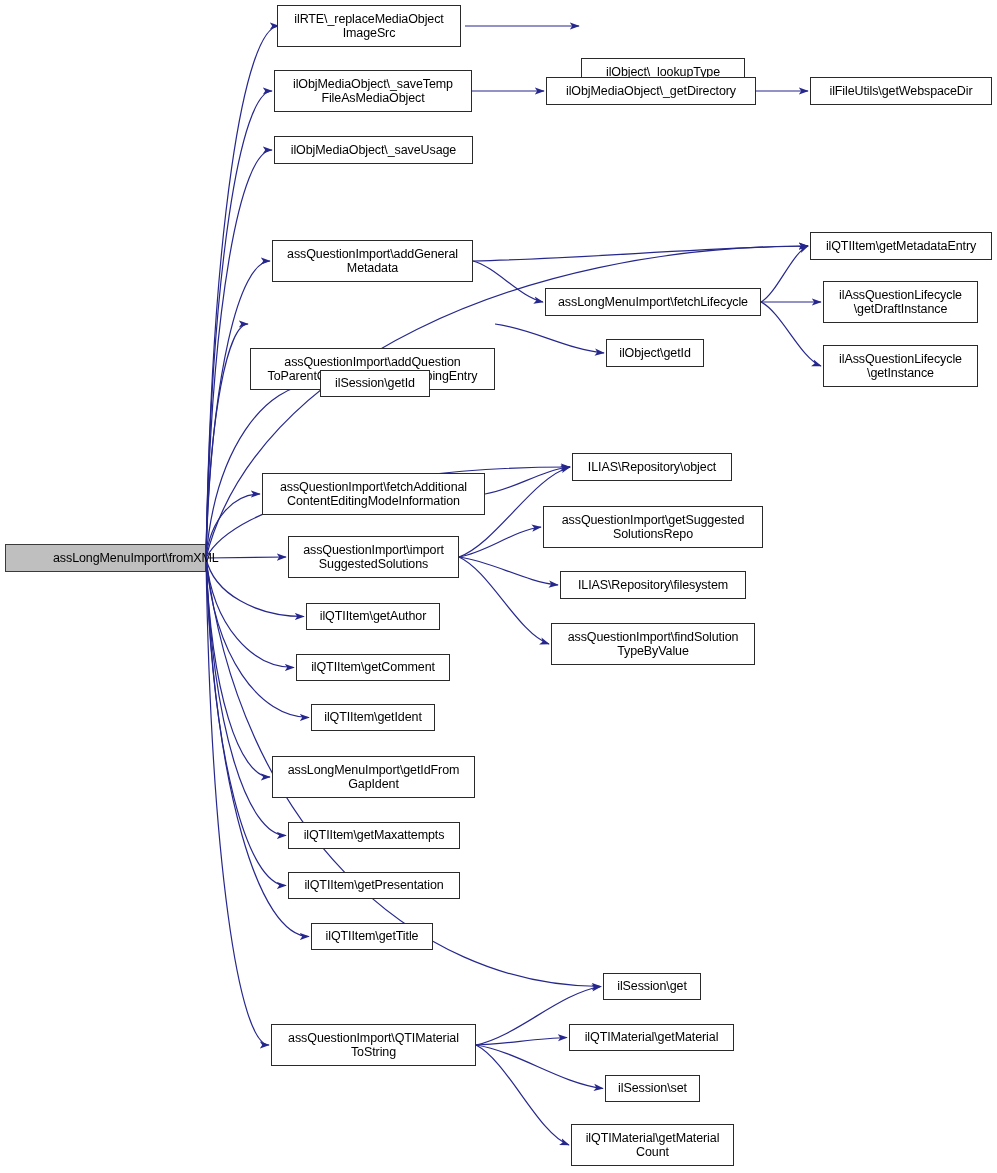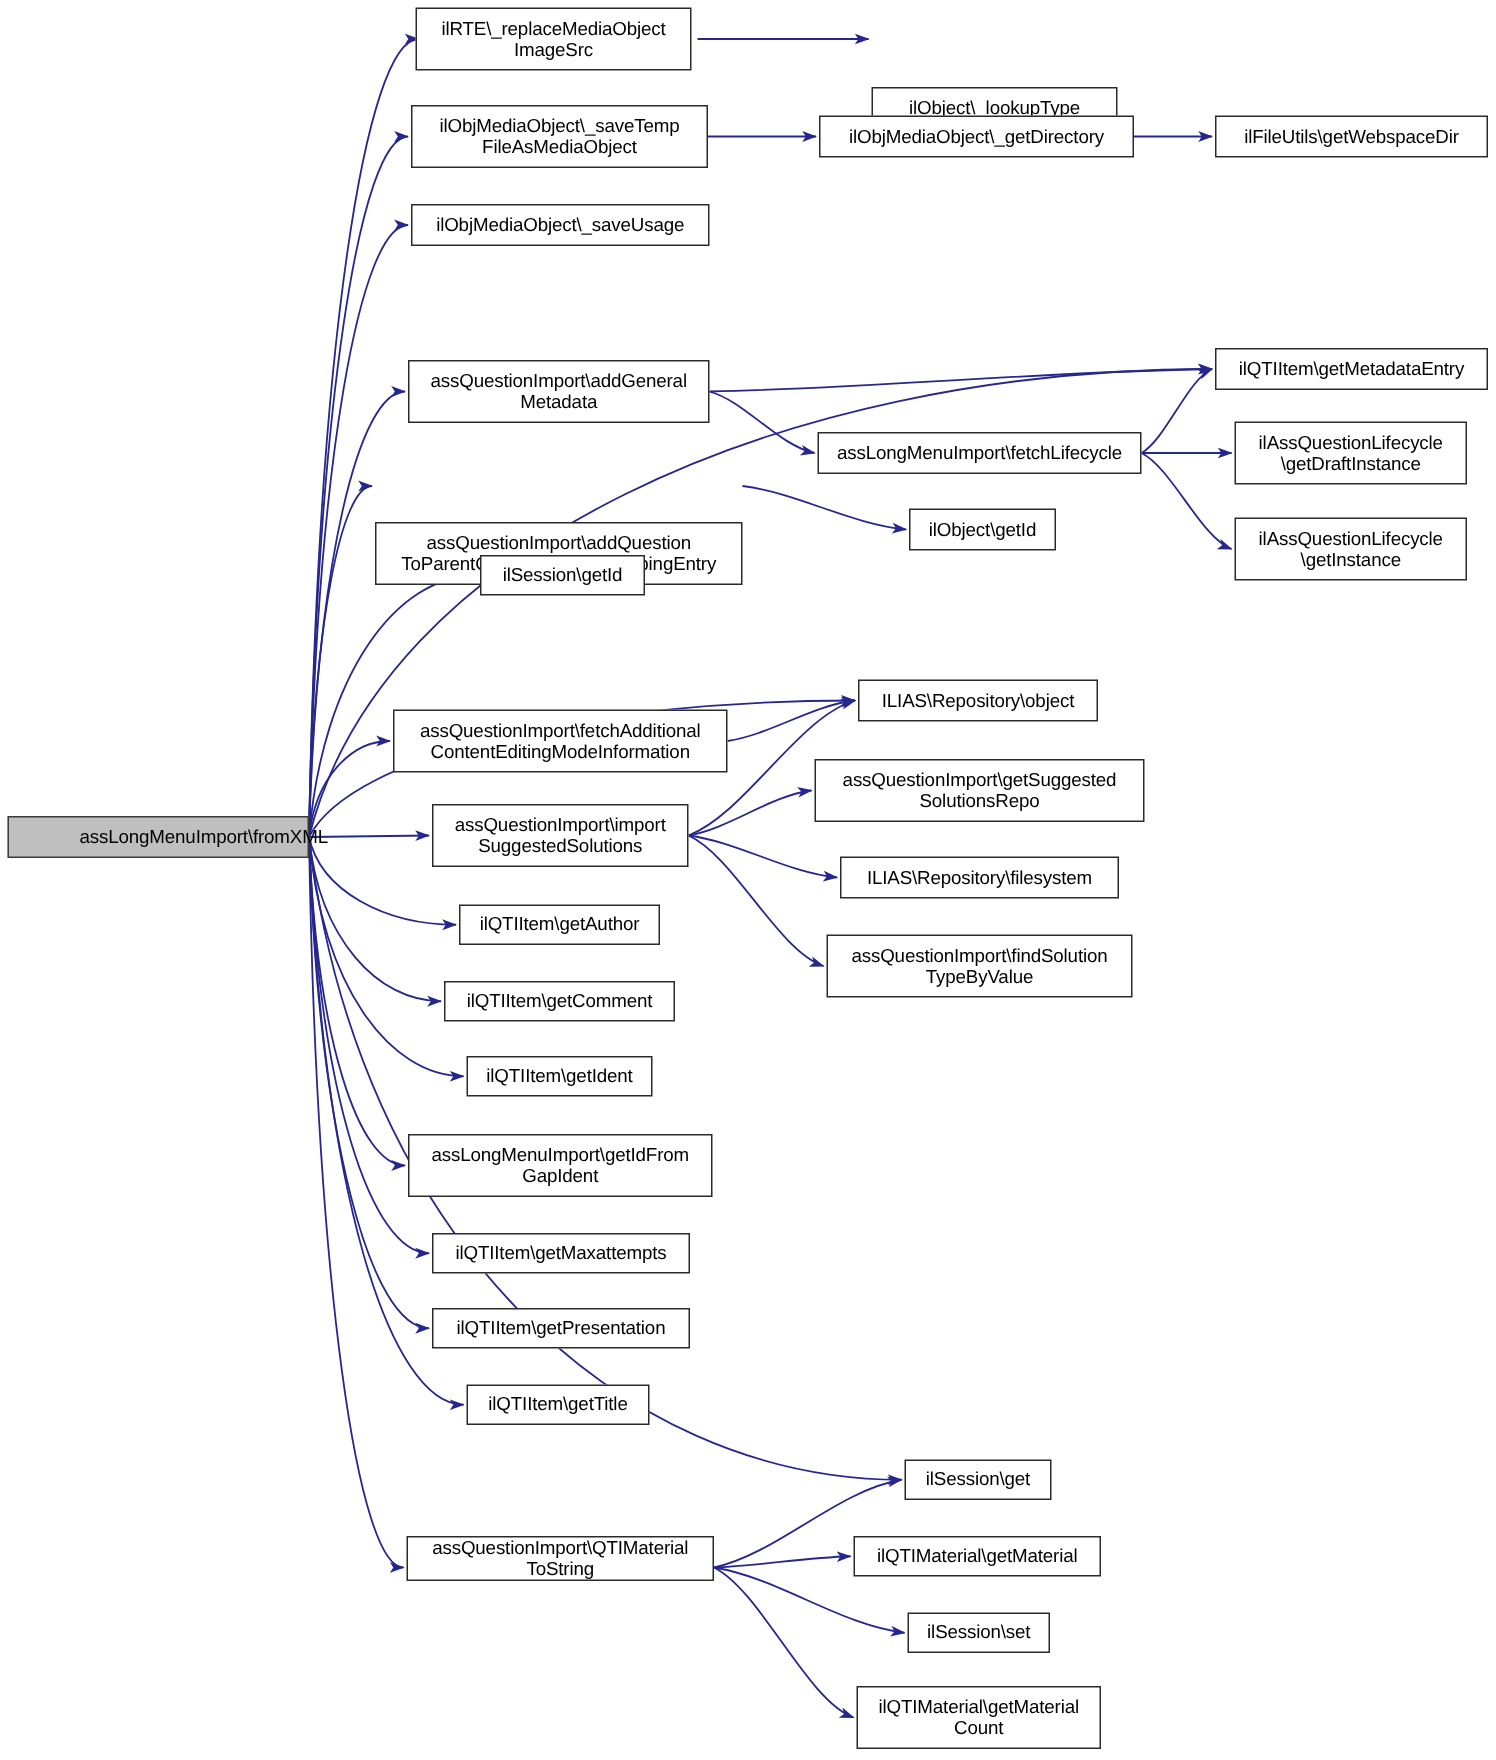--- a/index.html
+++ b/index.html
@@ -132,20 +132,20 @@
       <div class="node" style="left: 551px; top: 623px; width: 204px; height: 42px;"><span class="node-label">assQuestionImport\findSolution
 TypeByValue</span></div>
       <div class="node" style="left: 296px; top: 654px; width: 154px; height: 27px;"><span class="node-label">ilQTIItem\getComment</span></div>
       <div class="node" style="left: 311px; top: 704px; width: 124px; height: 27px;"><span class="node-label">ilQTIItem\getIdent</span></div>
       <div class="node" style="left: 272px; top: 756px; width: 203px; height: 42px;"><span class="node-label">assLongMenuImport\getIdFrom
 GapIdent</span></div>
       <div class="node" style="left: 288px; top: 822px; width: 172px; height: 27px;"><span class="node-label">ilQTIItem\getMaxattempts</span></div>
       <div class="node" style="left: 288px; top: 872px; width: 172px; height: 27px;"><span class="node-label">ilQTIItem\getPresentation</span></div>
       <div class="node" style="left: 311px; top: 923px; width: 122px; height: 27px;"><span class="node-label">ilQTIItem\getTitle</span></div>
       <div class="node" style="left: 603px; top: 973px; width: 98px; height: 27px;"><span class="node-label">ilSession\get</span></div>
-      <div class="node" style="left: 271px; top: 1024px; width: 205px; height: 30px;"><span class="node-label">assQuestionImport\QTIMaterial
+      <div class="node" style="left: 271px; top: 1024px; width: 205px; height: 42px;"><span class="node-label">assQuestionImport\QTIMaterial
 ToString</span></div>
       <div class="node" style="left: 569px; top: 1024px; width: 165px; height: 27px;"><span class="node-label">ilQTIMaterial\getMaterial</span></div>
       <div class="node" style="left: 605px; top: 1075px; width: 95px; height: 27px;"><span class="node-label">ilSession\set</span></div>
       <div class="node" style="left: 571px; top: 1124px; width: 163px; height: 42px;"><span class="node-label">ilQTIMaterial\getMaterial
 Count</span></div>
     </div>
 </div>
 
 </body></html>

